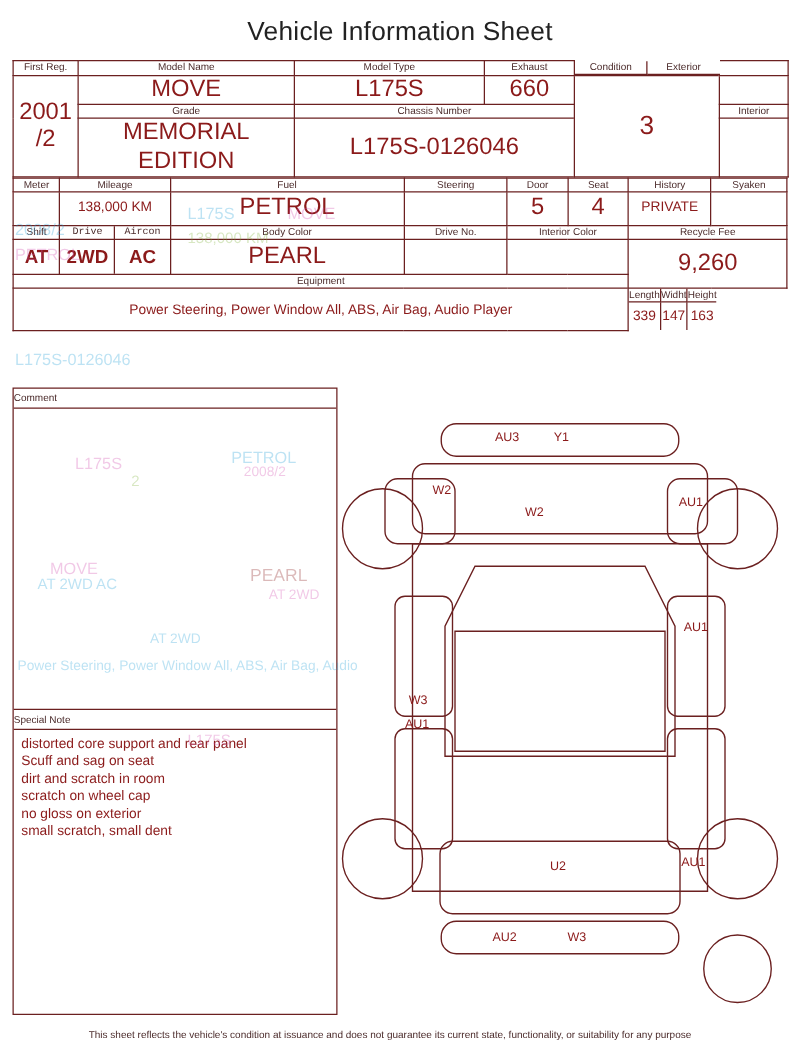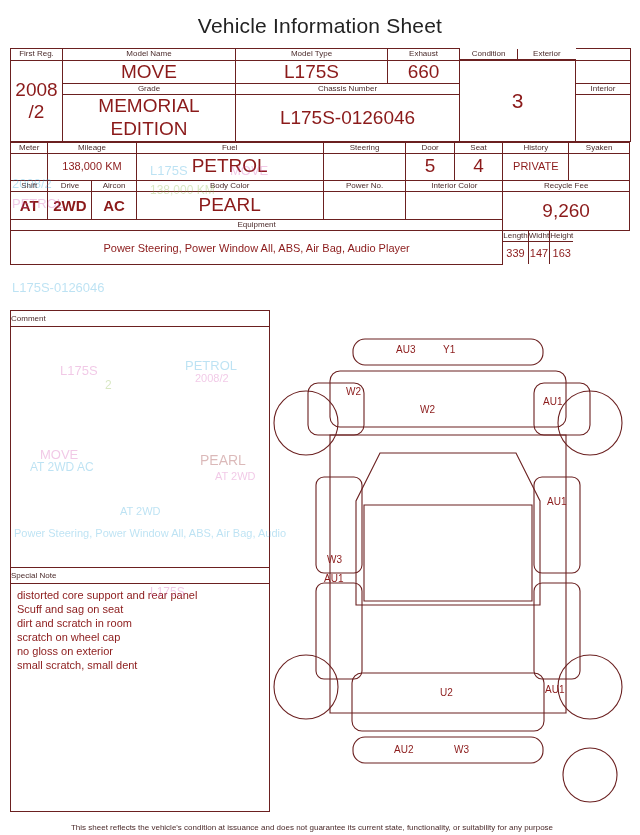--- a/index.html
+++ b/index.html
@@ -103,21 +103,21 @@
               <td class="lbl" style="border:1px solid #6b2020;border-top:none;border-left:none;width:50%;">Condition</td>
               <td class="lbl" style="border:1px solid #6b2020;border-top:none;border-right:none;width:50%;">Exterior</td>
             </tr>
           </tbody>
               </table>
         </td>
         <td class="lbl" style="border-left:none;"></td>
       </tr>
       <tr>
         <td rowspan="3" class="val big" style="line-height:1.15;">
-          <div>2008</div>
+          <div>2001</div>
           <div>/2</div>
         </td>
         <td class="val big">MOVE</td>
         <td class="val big">L175S</td>
         <td class="val big">660</td>
         <td rowspan="3" class="val cond" colspan="2" style="width:60px">3</td>
         <td class="val" style="height:22px"></td>
       </tr>
       <tr>
         <td class="lbl">Grade</td>
@@ -160,31 +160,31 @@
         <td class="val big">PETROL</td>
         <td class="val sm"></td>
         <td class="val big">5</td>
         <td class="val big">4</td>
         <td class="val sm">PRIVATE</td>
         <td class="val sm"></td>
       </tr>
       <tr>
         <td class="lbl">Shift</td>
         <td class="lbl" style="padding:0;border:none">
-          <table style="width:100%;border-collapse:collapse;">
+          <table style="width:100%;border-collapse:collapse;font-family:Liberation Mono, monospace;">
             <tbody>
                   <tr>
               <td class="lbl" style="border:1px solid #6b2020;border-top:none;border-left:none;width:50%">Drive</td>
               <td class="lbl" style="border:1px solid #6b2020;border-top:none;border-right:none;width:50%">Aircon</td>
             </tr>
           </tbody>
               </table>
         </td>
         <td class="lbl">Body Color</td>
-        <td class="lbl">Power No.</td>
+        <td class="lbl">Drive No.</td>
         <td class="lbl" colspan="2">Interior Color</td>
         <td class="lbl" colspan="2">Recycle Fee</td>
       </tr>
       <tr>
         <td class="val med" style="height:27px">AT</td>
         <td class="val med" style="padding:0;border:none">
           <table style="width:100%;border-collapse:collapse;">
             <tbody>
                   <tr>
               <td class="val med" style="border:1px solid #6b2020;border-top:none;border-left:none;border-bottom:none;width:50%;height:27px">2WD</td>

